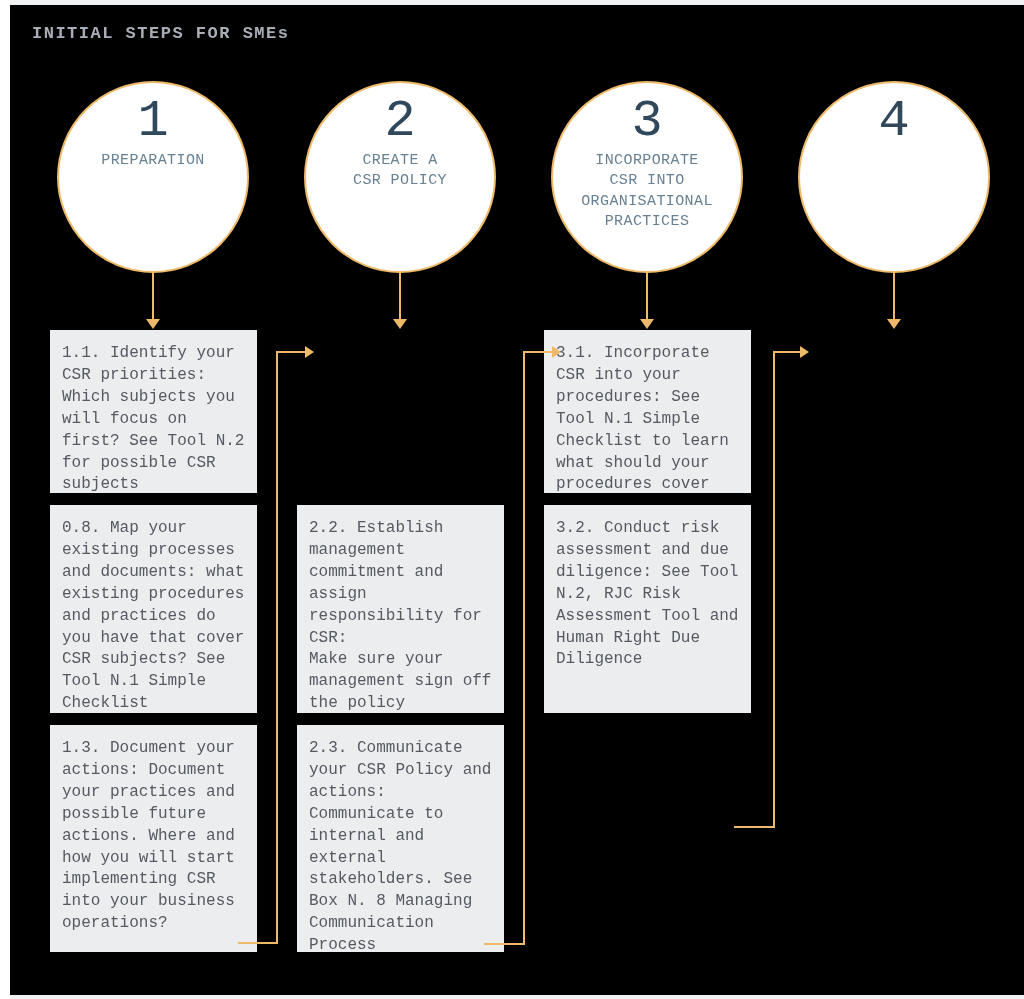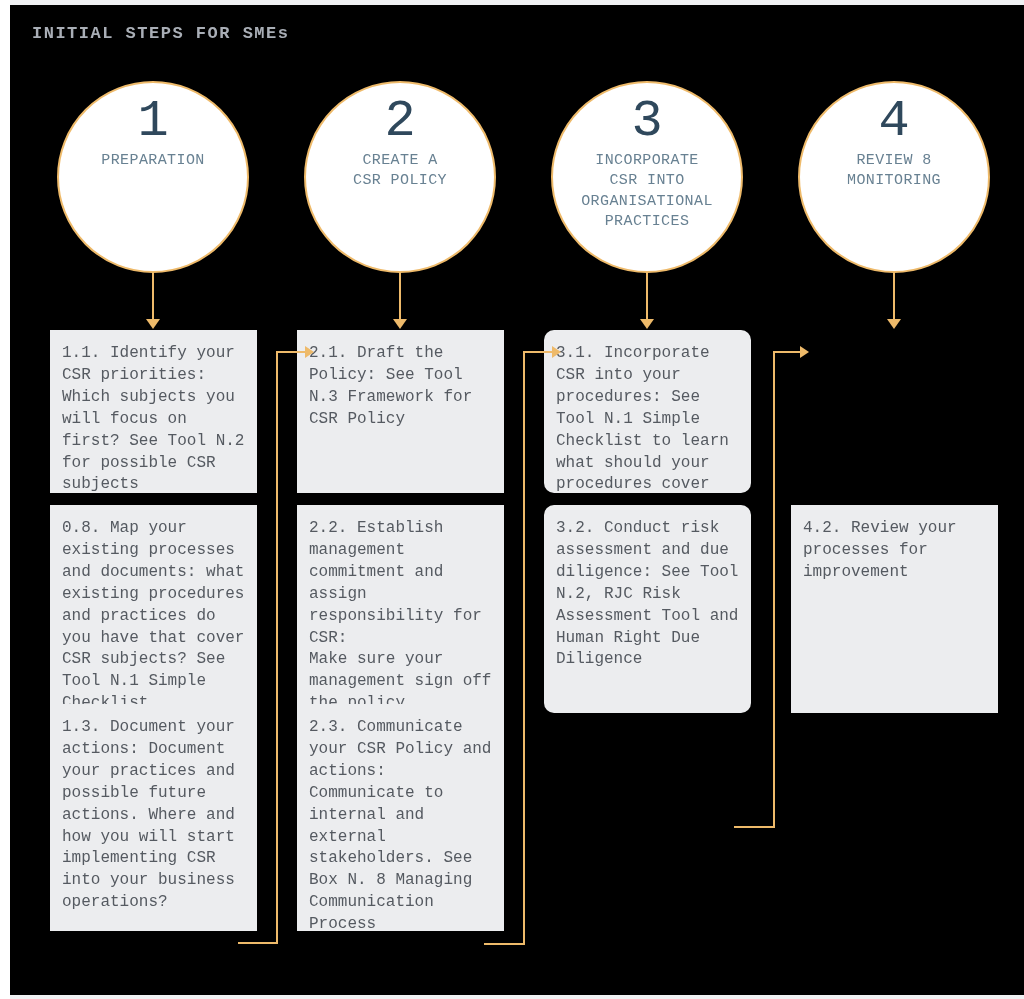--- a/index.html
+++ b/index.html
@@ -43,24 +43,24 @@
     position:absolute;top:319px;width:0;height:0;
     border-left:7px solid transparent;border-right:7px solid transparent;
     border-top:10px solid var(--accent);
   }
   .h1{left:136px;} .h2{left:383px;} .h3{left:630px;} .h4{left:877px;}
   .box{
     position:absolute;width:207px;box-sizing:border-box;background:var(--box-bg);
     padding:13px 8px 0 12px;font-size:16px;line-height:1.37;color:var(--box-text);
     white-space:pre-line;
   }
-  .colA{left:40px;} .colB{left:287px;} .colC{left:534px;border-radius:10px;} .colD{left:781px;}
+  .colA{left:40px;} .colB{left:287px;} .colC{left:534px;} .colD{left:781px;}
   .row1{top:330px;height:163px;}
   .row2{top:505px;height:208px;}
-  .row3{top:704px;height:227px;}
+  .row3{top:725px;height:227px;}
   .seg{position:absolute;background:var(--accent);}
   .head-right{
     position:absolute;width:0;height:0;
     border-top:6px solid transparent;border-bottom:6px solid transparent;
     border-left:9px solid var(--accent);
   }
   
   .c1a{left:228px;top:942px;width:40px;height:2px;}
   .c1b{left:266px;top:351px;width:2px;height:593px;}
   .c1c{left:266px;top:351px;width:30px;height:2px;}
@@ -96,47 +96,43 @@
   </div>
   <div class="circle c3">
     <div class="num">3</div>
     <div class="label">INCORPORATE
 CSR INTO
 ORGANISATIONAL
 PRACTICES</div>
   </div>
   <div class="circle c4">
     <div class="num">4</div>
-    <div class="label">REVIEW 8
-MONITORING</div>
   </div>
 
   <div class="stem s1"></div>
   <div class="stem s2"></div>
   <div class="stem s3"></div>
   <div class="stem s4"></div>
   <div class="head-down h1"></div>
   <div class="head-down h2"></div>
   <div class="head-down h3"></div>
   <div class="head-down h4"></div>
 
   <div class="box colA row1">1.1. Identify your CSR priorities: Which subjects you will focus on first? See Tool N.2 for possible CSR subjects</div>
   <div class="box colA row2">0.8. Map your existing processes and documents: what existing procedures and practices do you have that cover CSR subjects? See Tool N.1 Simple Checklist</div>
   <div class="box colA row3">1.3. Document your actions: Document your practices and possible future actions. Where and how you will start implementing CSR into your business operations?</div>
 
-  <div class="box colB row1">2.1. Draft the Policy: See Tool N.3 Framework for CSR Policy</div>
   <div class="box colB row2">2.2. Establish management commitment and assign responsibility for CSR:
 Make sure your management sign off the policy</div>
   <div class="box colB row3">2.3. Communicate your CSR Policy and actions:
 Communicate to internal and external stakeholders. See Box N. 8 Managing Communication Process</div>
 
   <div class="box colC row1">3.1. Incorporate CSR into your procedures: See Tool N.1 Simple Checklist to learn what should your procedures cover</div>
   <div class="box colC row2">3.2. Conduct risk assessment and due diligence: See Tool N.2, RJC Risk Assessment Tool and Human Right Due Diligence</div>
 
-  <div class="box colD row2">4.2. Review your processes for improvement</div>
 
   <div class="seg c1a"></div>
   <div class="seg c1b"></div>
   <div class="seg c1c"></div>
   <div class="head-right c1h"></div>
 
   <div class="seg c2a"></div>
   <div class="seg c2b"></div>
   <div class="seg c2c"></div>
   <div class="head-right c2h"></div>

